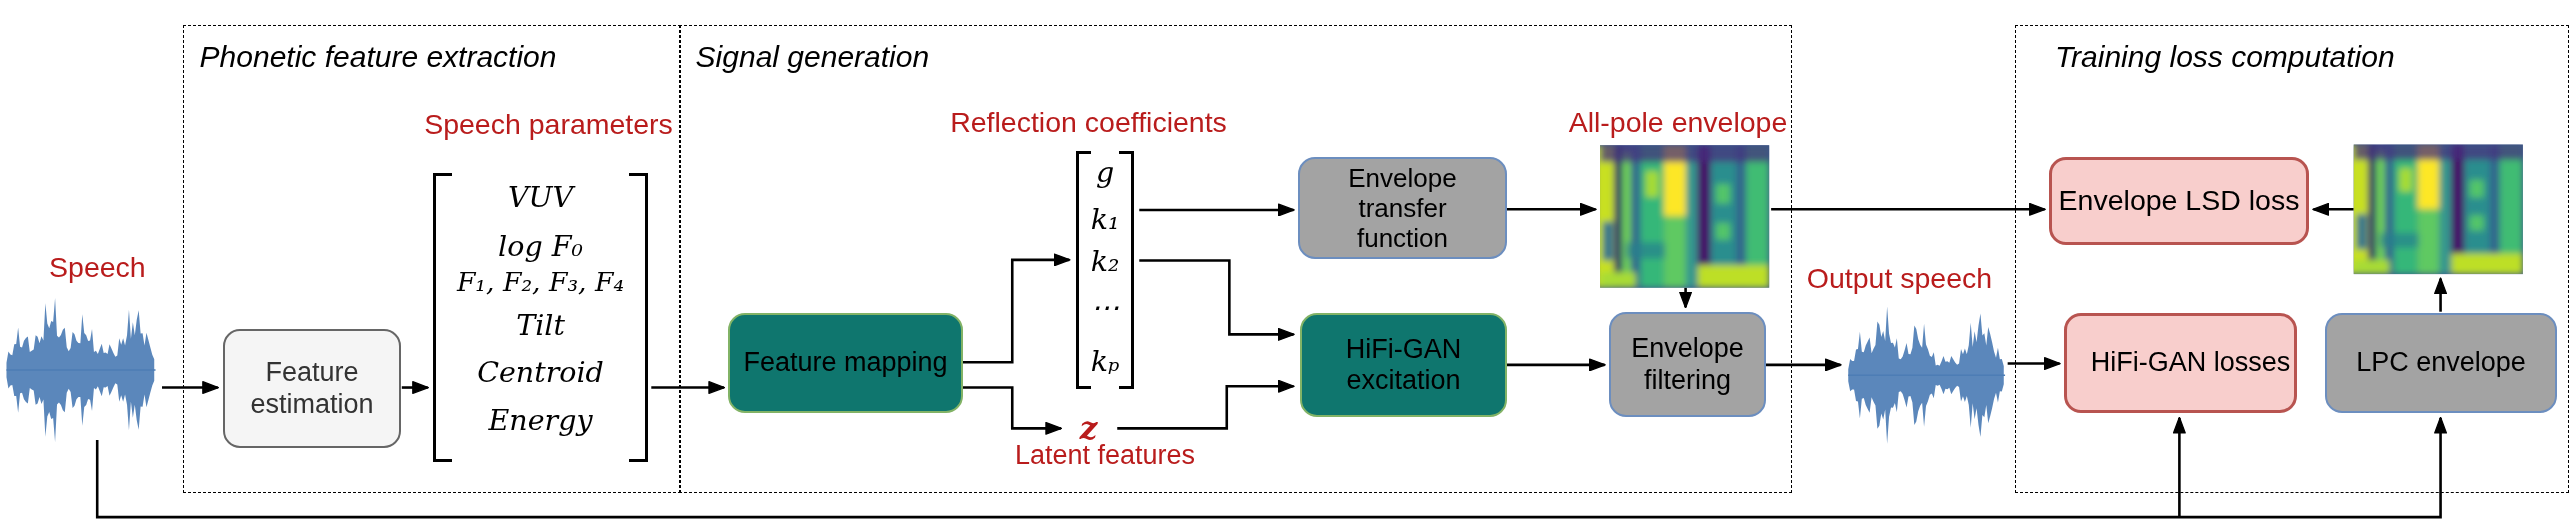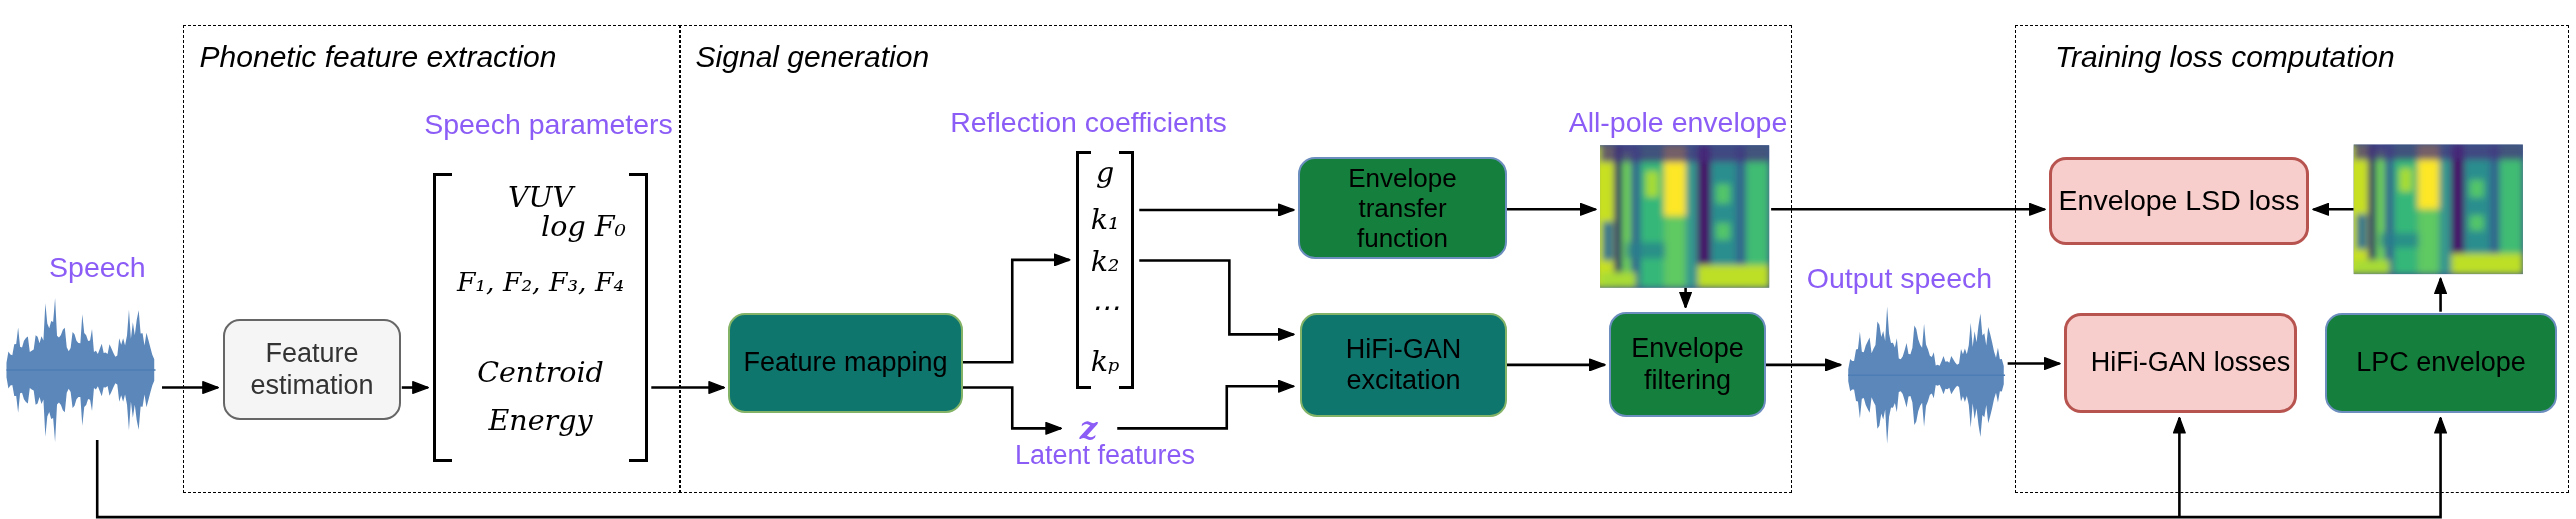--- a/index.html
+++ b/index.html
@@ -9,25 +9,25 @@
   .conn{stroke:#000;stroke-width:4;fill:none;}
   .arrow{marker-end:url(#ah);}
 
   .section{position:absolute;border:1.9px dashed #000;}
   .section-title{position:absolute;left:15.6px;top:14.3px;font-size:30px;font-style:italic;color:#000;white-space:nowrap;}
   .title-indent{left:39px;}
 
   .node{position:absolute;box-sizing:border-box;border-radius:17px;display:flex;flex-direction:column;
         align-items:center;justify-content:center;text-align:center;font-size:27px;line-height:1.16;color:#000;}
   .green{background:#0f766e;border:2.6px solid #82b366;}
-  .blue{background:#15803d;border:2.6px solid #6c8ebf;}
+  .blue{background:#a3a3a3;border:2.6px solid #6c8ebf;}
   .red{background:#f8cecc;border:3.2px solid #b85450;}
   .gray{background:#f5f5f5;border:2.6px solid #666666;color:#333333;}
 
-  .lbl{position:absolute;font-size:28.5px;color:#8b5cf6;text-align:center;white-space:nowrap;}
+  .lbl{position:absolute;font-size:28.5px;color:#b91c1c;text-align:center;white-space:nowrap;}
 
   .vector{position:absolute;}
   .bracket-l{position:absolute;left:0;top:0;bottom:0;width:15.6px;border-left:3.2px solid #000;
              border-top:3.2px solid #000;border-bottom:3.2px solid #000;}
   .bracket-r{position:absolute;right:0;top:0;bottom:0;width:15.6px;border-right:3.2px solid #000;
              border-top:3.2px solid #000;border-bottom:3.2px solid #000;}
   .vrow{position:absolute;left:0;width:100%;text-align:center;font-family:"DejaVu Serif","Liberation Serif",serif;
         font-size:28.5px;color:#000;white-space:nowrap;font-style:italic;}
   .math{font-style:italic;}
   .small{font-size:26.6px;}
@@ -129,37 +129,38 @@
   <div class="lbl" style="left:1555px;top:99px;width:246px;">All-pole envelope</div>
   <div class="lbl" style="left:946px;top:99px;width:285px;">Reflection coefficients</div>
   <div class="lbl" style="left:1796px;top:255px;width:207px;">Output speech</div>
   <div class="lbl zsym" style="left:1066px;top:403px;width:45px;">z</div>
   <div class="lbl" style="left:998px;top:433px;width:214px;font-size:27px;">Latent features</div>
 
   <div class="vector" style="left:433px;top:166px;width:215px;height:289px;">
     <div class="bracket-l"></div>
     <div class="bracket-r"></div>
     <div class="vrow" style="top:8.4px;">VUV</div>
-    <div class="vrow math" style="top:37px;padding-left:43px;">log F₀</div>
+    <div class="vrow math" style="top:57px;">log F₀</div>
     <div class="vrow math small" style="top:93px;">F₁, F₂, F₃, F₄</div>
+    <div class="vrow" style="top:136px;">Tilt</div>
     <div class="vrow" style="top:183px;">Centroid</div>
     <div class="vrow" style="top:231px;">Energy</div>
   </div>
 
   <div class="vector" style="left:1076px;top:144px;width:58px;height:238px;">
     <div class="bracket-l" style="width:11.7px;"></div>
     <div class="bracket-r" style="width:11.7px;"></div>
     <div class="vrow math" style="top:4.5px;">g</div>
     <div class="vrow math" style="top:52px;">k₁</div>
     <div class="vrow math" style="top:94px;">k₂</div>
     <div class="vrow" style="top:140px;">⋯</div>
     <div class="vrow math" style="top:194px;">kₚ</div>
   </div>
 
-  <div class="node gray" style="left:223px;top:312px;width:178px;height:101px;">
+  <div class="node gray" style="left:223px;top:322px;width:178px;height:119px;">
     <span>Feature</span>
     <span>estimation</span>
   </div>
 
   <div class="node green" style="left:728px;top:306px;width:235px;height:100px;">
     <span>Feature mapping</span>
   </div>
 
   <div class="node blue" style="left:1298px;top:150px;width:209px;height:102px;font-size:26px;">
     <span>Envelope</span>

